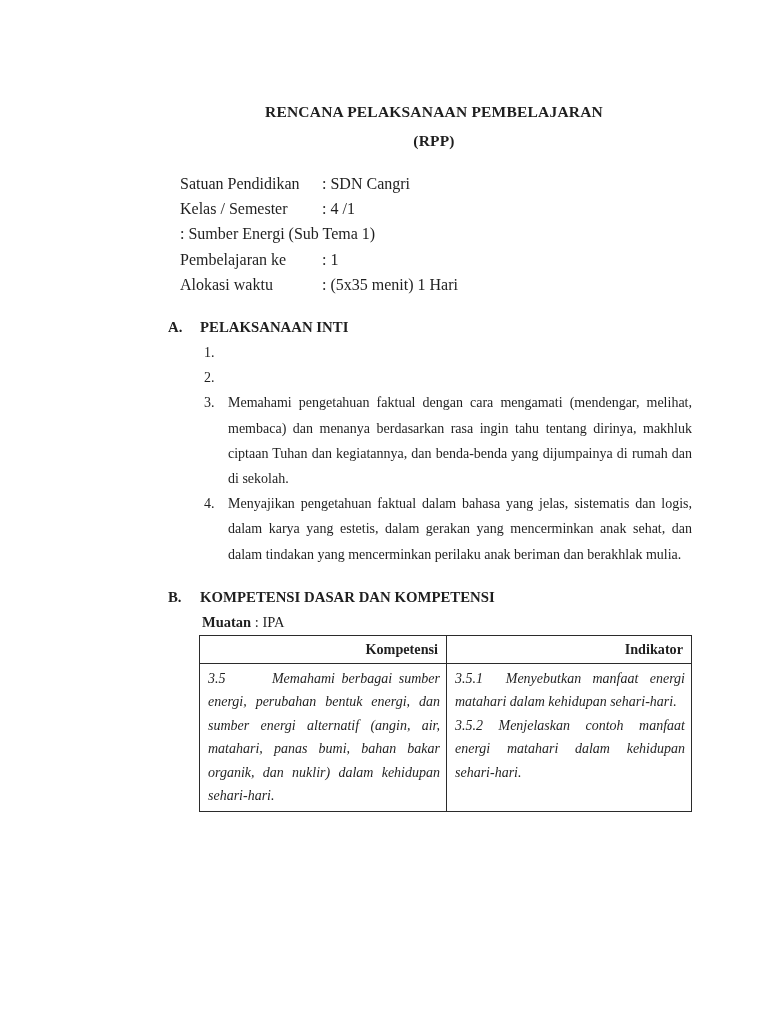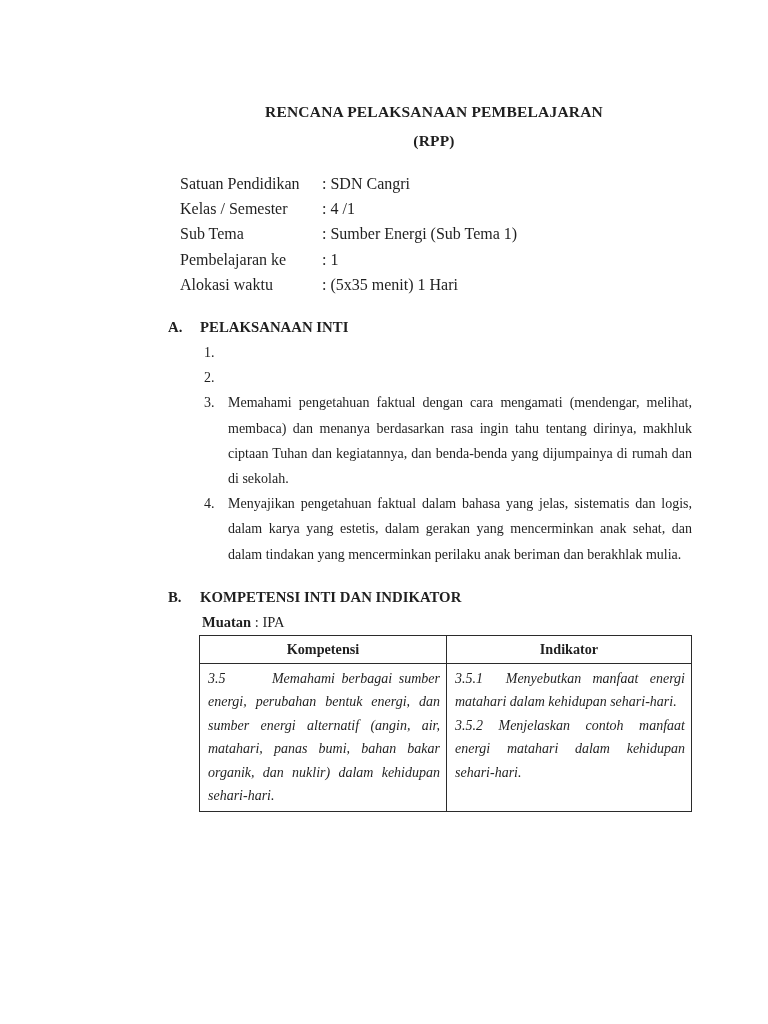--- a/index.html
+++ b/index.html
@@ -58,21 +58,21 @@
     width:492px;
     border-collapse:collapse;
     table-layout:fixed;
   }
   .kd-table th, .kd-table td {
     border:1.2px solid #2b2b2b;
   }
   .kd-table th {
     font-size:14.2px;
     font-weight:bold;
-    text-align:center;
+    text-align:right;
     padding:1px 8px 2px;
     height:28px;
     vertical-align:middle;
   }
   .kd-table td {
     vertical-align:top;
     font-size:14px;
     line-height:23.4px;
     padding:3px 6px 4px 8px;
     text-align:justify;
@@ -95,21 +95,20 @@
     <div class="meta">
       <div class="meta-row">
         <span class="meta-label">Satuan Pendidikan</span>
         <span class="meta-value">: SDN Cangri</span>
       </div>
       <div class="meta-row">
         <span class="meta-label">Kelas / Semester</span>
         <span class="meta-value">: 4 /1</span>
       </div>
       <div class="meta-row">
-        <span class="meta-label">Sub Tema</span>
         <span class="meta-value">: Sumber Energi (Sub Tema 1)</span>
       </div>
       <div class="meta-row">
         <span class="meta-label">Pembelajaran ke</span>
         <span class="meta-value">: 1</span>
       </div>
       <div class="meta-row">
         <span class="meta-label">Alokasi waktu</span>
         <span class="meta-value">: (5x35 menit) 1 Hari</span>
       </div>
@@ -132,21 +131,21 @@
         <span class="li-text">Memahami pengetahuan faktual dengan cara mengamati (mendengar, melihat, membaca) dan menanya berdasarkan rasa ingin tahu tentang dirinya, makhluk ciptaan Tuhan dan kegiatannya, dan benda-benda yang dijumpainya di rumah dan di sekolah.</span>
       </div>
       <div class="li-row">
         <span class="li-num">4.</span>
         <span class="li-text">Menyajikan pengetahuan faktual dalam bahasa yang jelas, sistematis dan logis, dalam karya yang estetis, dalam gerakan yang mencerminkan anak sehat, dan dalam tindakan yang mencerminkan perilaku anak beriman dan berakhlak mulia.</span>
       </div>
     </div>
 
     <div class="section-head">
       <span class="sec-letter">B.</span>
-      <span>KOMPETENSI INTI DAN INDIKATOR</span>
+      <span>KOMPETENSI DASAR DAN KOMPETENSI</span>
     </div>
 
     <div class="muatan">
       <span class="muatan-label">Muatan</span><span> : IPA</span>
     </div>
 
     <table class="kd-table">
       <colgroup>
         <col class="col-kompetensi">
         <col class="col-indikator">

